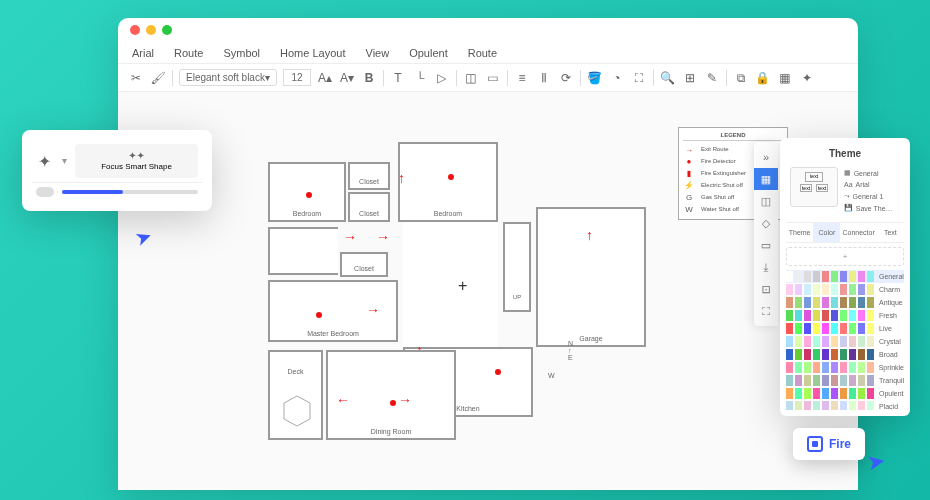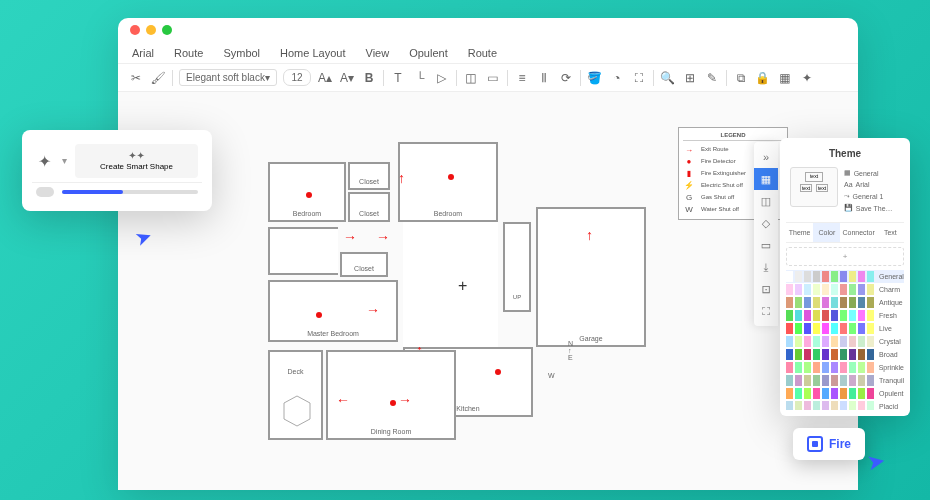--- a/index.html
+++ b/index.html
@@ -7,21 +7,21 @@
 .window{position:absolute;left:118px;top:18px;width:740px;height:472px;background:#fff;border-radius:10px;box-shadow:0 10px 40px rgba(0,0,0,.15)}
 .titlebar{height:24px;display:flex;align-items:center;padding:0 12px;gap:6px}
 .dot{width:10px;height:10px;border-radius:50%}
 .dot.r{background:#ff5f57}.dot.y{background:#febc2e}.dot.g{background:#28c840}
 .menubar{height:22px;display:flex;align-items:center;padding:0 14px;gap:20px;font-size:11px;color:#555;border-bottom:1px solid #eee}
 .menubar span{cursor:pointer}
 .toolbar{height:28px;display:flex;align-items:center;padding:0 10px;gap:6px;border-bottom:1px solid #eee;font-size:10px;color:#666}
 .tb-ico{width:16px;height:16px;display:flex;align-items:center;justify-content:center;cursor:pointer;font-size:12px}
 .sep{width:1px;height:16px;background:#ddd}
 .fontsel{border:1px solid #ddd;border-radius:3px;padding:2px 6px;font-size:10px;min-width:90px;display:flex;align-items:center;justify-content:space-between}
-.sizesel{border:1px solid #ddd;border-radius:7px;padding:2px 4px;font-size:10px;width:28px;text-align:center}
+.sizesel{border:1px solid #ddd;border-radius:0;padding:2px 4px;font-size:10px;width:28px;text-align:center}
 .canvas{position:absolute;left:0;top:74px;right:0;bottom:0;background:#fafafa}
 .floorplan{position:absolute;left:150px;top:30px;width:420px;height:330px}
 .room{position:absolute;border:2px solid #999;background:#fff;font-size:7px;color:#666;display:flex;align-items:flex-end;justify-content:center;padding-bottom:3px}
 .reddot{width:6px;height:6px;background:#e11;border-radius:50%;position:absolute}
 .arrow{position:absolute;color:#e11;font-size:14px;font-weight:bold}
 .legend{position:absolute;right:70px;top:35px;width:110px;border:1px solid #aaa;background:#fff;padding:4px;font-size:6px;color:#555}
 .legend-title{text-align:center;font-weight:bold;border-bottom:1px solid #ccc;padding-bottom:2px;margin-bottom:2px}
 .legend-row{display:flex;align-items:center;gap:6px;padding:1px 0}
 .legend-sym{width:12px;height:10px;display:flex;align-items:center;justify-content:center;font-size:8px}
 .popup-left{position:absolute;left:22px;top:130px;width:190px;background:#fff;border-radius:8px;box-shadow:0 10px 40px rgba(0,0,0,.2);padding:10px}
@@ -211,21 +211,21 @@
           </div>
         </div>
     </div>
   </div>
 </div>
 
 <div class="popup-left">
   <div class="pl-top">
     <div class="ai-icon"></div>
     <span style="color:#999;font-size:10px">▾</span>
-    <div class="smart-btn">Create Smart Shape</div>
+    <div class="smart-btn">Focus Smart Shape</div>
   </div>
   <div class="pl-slider">
     <div class="pill"></div>
     <div class="slider-track"></div>
   </div>
 </div>
 <div class="cursor1">➤</div>
 
 <div class="side-icons">
   <div class="side-ico">»</div>

